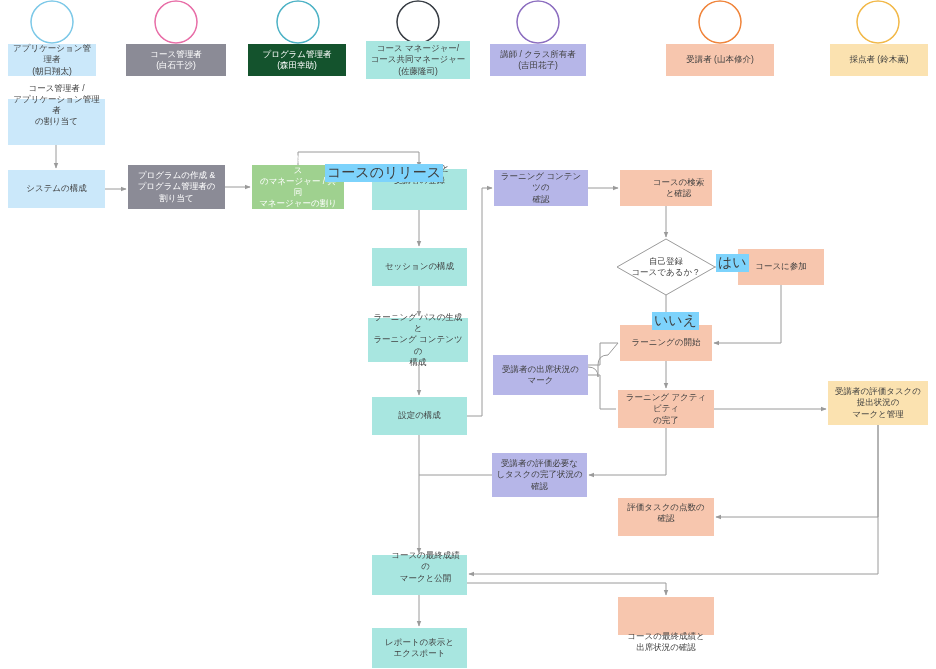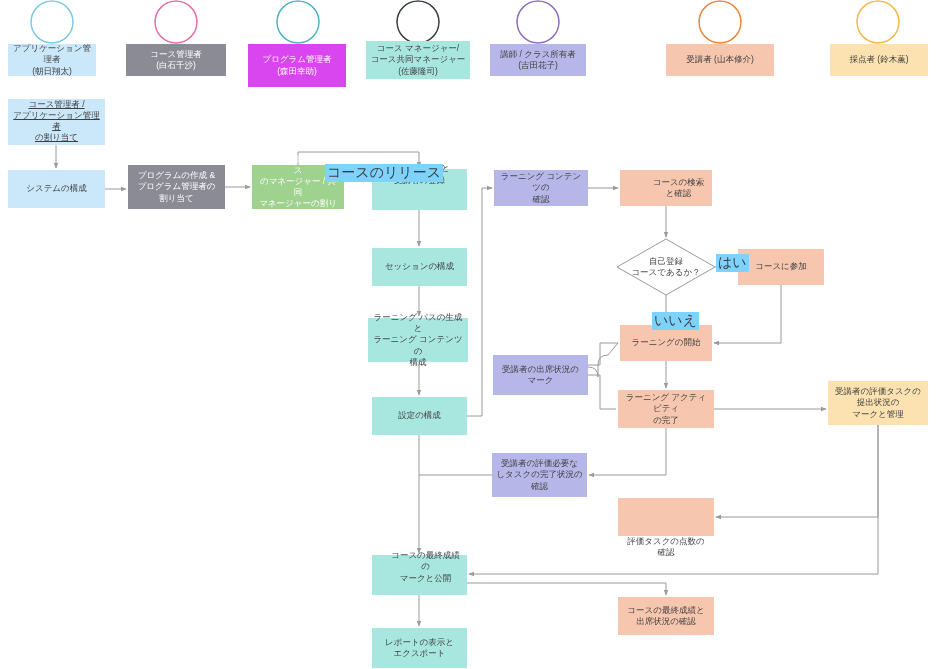--- a/index.html
+++ b/index.html
@@ -214,21 +214,21 @@
       <path d="M21 35 l1 9 l1-9 l-1-1z" fill="#d94f4f"></path>
       <circle cx="22" cy="20" r="9.6" fill="#f6d2b4"></circle>
       <path d="M12 17 q1-9 10-9 q9 0 10 9 q-3-5-10-4 q-7-1-10 4z" fill="#2e2a28"></path>
       <rect x="14" y="19" width="6.4" height="4.6" rx="1.3" fill="none" stroke="#2e2a28" stroke-width="1.2"></rect>
       <rect x="23.6" y="19" width="6.4" height="4.6" rx="1.3" fill="none" stroke="#2e2a28" stroke-width="1.2"></rect>
       <path d="M20.4 21 h3.2" stroke="#2e2a28" stroke-width="1.1"></path>
         </g>
         <circle cx="22" cy="22" r="21" fill="#ffffff" stroke="#4fb3c6" stroke-width="1.6"></circle>
       </svg>
     </div>
-    <div class="persona" style="left: 248px; top: 44px; width: 98px; height: 43px; background: #d946ef; color: rgb(255, 255, 255);">プログラム管理者
+    <div class="persona" style="left: 248px; top: 44px; width: 98px; height: 32px; background: #14532d; color: rgb(255, 255, 255);">プログラム管理者
 (森田幸助)</div>
     <div class="avatar" style="left: 396px; top: 0px; width: 44px; height: 44px;">
       <svg width="44" height="44" viewBox="0 0 44 44">
         <clipPath id="c_male-suit">
           <circle cx="22" cy="22" r="20"></circle>
         </clipPath>
     <g clip-path="url(#c_male-suit)">
       <rect x="0" y="0" width="44" height="44" fill="#ffffff"></rect>
       <path d="M5 44 q3-11 17-13 q14 2 17 13 z" fill="#2b2f36"></path>
       <path d="M18 30 h8 v8 h-8z" fill="#f0c59a"></path>
@@ -303,21 +303,21 @@
       <circle cx="25.6" cy="20.2" r="2.5" fill="none" stroke="#6b5b4a" stroke-width="1"></circle>
       <path d="M20.9 20.2 h2.2" stroke="#6b5b4a" stroke-width="1"></path>
         </g>
         <circle cx="22" cy="22" r="21" fill="#ffffff" stroke="#f2b94a" stroke-width="1.6"></circle>
       </svg>
     </div>
     <div class="persona" style="left: 830px; top: 44px; width: 98px; height: 32px; background: rgb(251, 226, 176); color: rgb(63, 63, 63);">採点者 (鈴木薫)</div>
   </div>
 
 <div id="label-layer">
-    <div class="node" style="position: absolute; left: 8px; top: 102px; width: 97px; height: 38px; color: rgb(63, 63, 63); text-decoration: underline;">コース管理者 /
+    <div class="node" style="position: absolute; left: 8px; top: 86px; width: 97px; height: 38px; color: rgb(63, 63, 63);">コース管理者 /
 アプリケーション管理者
 の割り当て</div>
     <div class="node" style="position: absolute; left: 8px; top: 170px; width: 97px; height: 38px; color: rgb(63, 63, 63);">システムの構成</div>
     <div class="node" style="position: absolute; left: 128px; top: 165px; width: 97px; height: 44px; color: rgb(255, 255, 255);">プログラムの作成 &amp;
 プログラム管理者の
 割り当て</div>
     <div class="node" style="position: absolute; left: 252px; top: 165px; width: 92px; height: 44px; color: rgb(255, 255, 255);">コースの作成 &amp; コース
 のマネージャー / 共同
 マネージャーの割り当て</div>
     <div class="node" style="position: absolute; left: 372px; top: 154px; width: 95px; height: 41px; color: rgb(63, 63, 63);">クラスの作成と
@@ -334,23 +334,23 @@
     <div class="node" style="position: absolute; left: 492px; top: 453px; width: 95px; height: 44px; color: rgb(63, 63, 63);">受講者の評価必要な
 しタスクの完了状況の
 確認</div>
     <div class="node" style="position: absolute; left: 620px; top: 170px; width: 92px; height: 36px; color: rgb(63, 63, 63); padding-left: 29px;">コースの検索と確認</div>
     <div class="diamond-label" style="position: absolute; left: 611px; top: 239px; width: 110px; height: 56px; color: rgb(63, 63, 63);">自己登録
 コースであるか？</div>
     <div class="node" style="position: absolute; left: 738px; top: 249px; width: 86px; height: 36px; color: rgb(63, 63, 63);">コースに参加</div>
     <div class="node" style="position: absolute; left: 620px; top: 325px; width: 92px; height: 36px; color: rgb(63, 63, 63);">ラーニングの開始</div>
     <div class="node" style="position: absolute; left: 618px; top: 390px; width: 96px; height: 38px; color: rgb(63, 63, 63);">ラーニング アクティビティ
 の完了</div>
-    <div class="node" style="position: absolute; left: 618px; top: 528px; width: 96px; height: 38px; color: rgb(63, 63, 63); border-radius: 11px;">評価タスクの点数の
+    <div class="node" style="position: absolute; left: 618px; top: 494px; width: 96px; height: 38px; color: rgb(63, 63, 63); border-radius: 11px;">評価タスクの点数の
 確認</div>
-    <div class="node" style="position: absolute; left: 618px; top: 597px; width: 96px; height: 38px; color: rgb(63, 63, 63); font-family: Liberation Serif, serif;">コースの最終成績と
+    <div class="node" style="position: absolute; left: 618px; top: 623px; width: 96px; height: 38px; color: rgb(63, 63, 63); font-family: Liberation Serif, serif;">コースの最終成績と
 出席状況の確認</div>
     <div class="node" style="position: absolute; left: 828px; top: 381px; width: 100px; height: 44px; color: rgb(63, 63, 63);">受講者の評価タスクの
 提出状況の
 マークと管理</div>
     <div class="node" style="position: absolute; left: 372px; top: 555px; width: 95px; height: 24px; color: rgb(63, 63, 63); padding-left: 16px;">コースの最終成績の
 マークと公開</div>
     <div class="node" style="position: absolute; left: 372px; top: 628px; width: 95px; height: 40px; color: rgb(63, 63, 63);">レポートの表示と
 エクスポート</div>
   </div>
 

